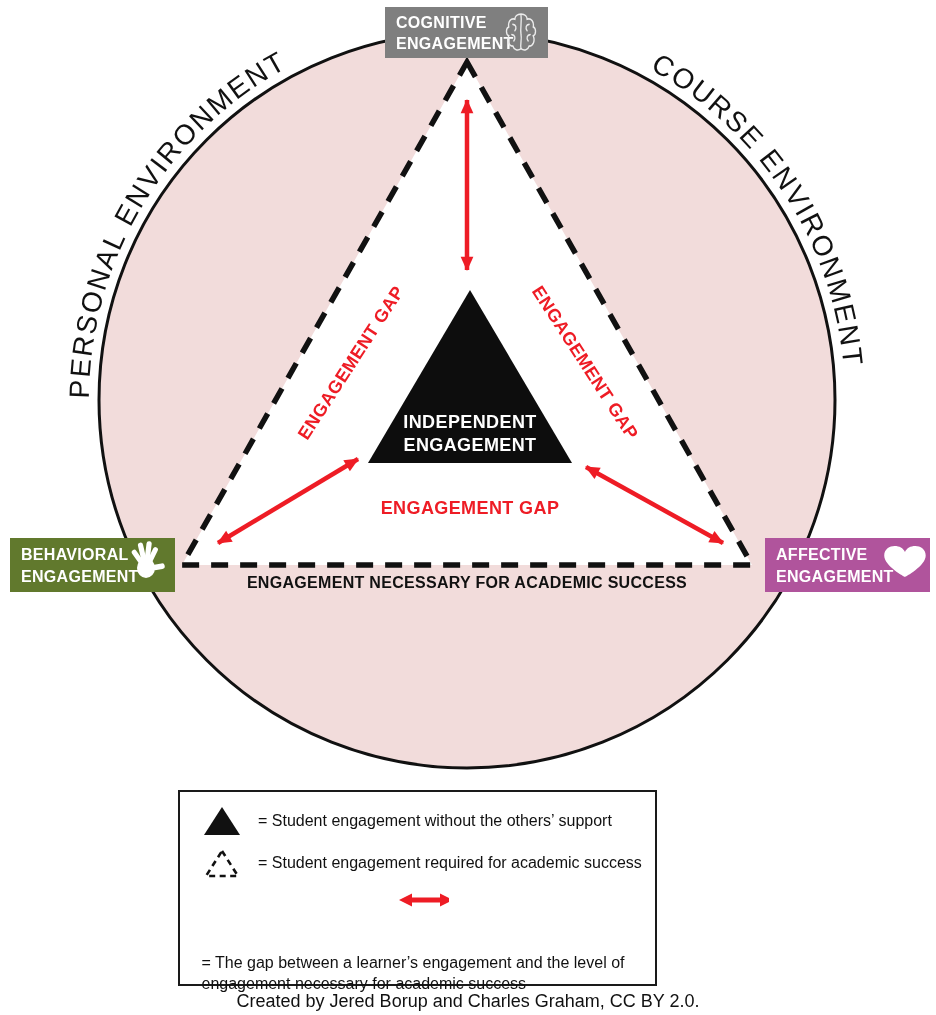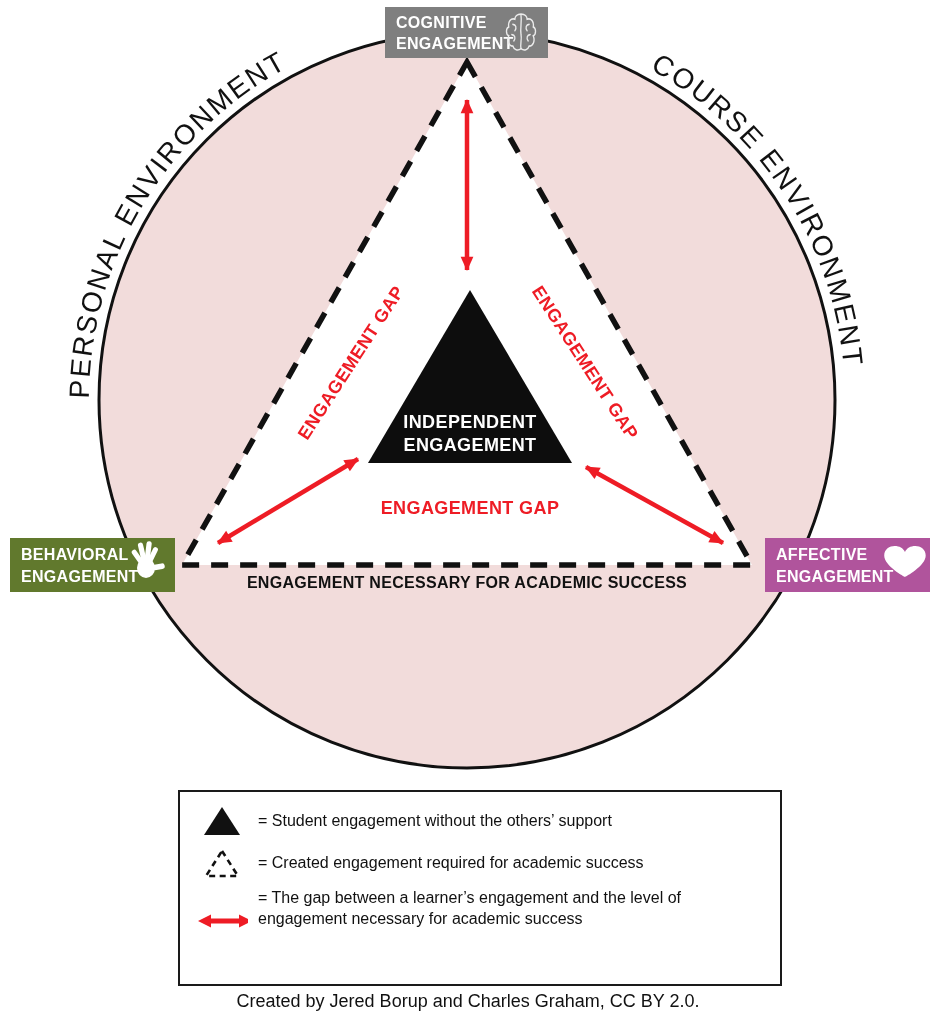--- a/index.html
+++ b/index.html
@@ -7,25 +7,25 @@
            font-family:"Liberation Sans", sans-serif; overflow:hidden; }
   svg { display:block; }
   .diagram { position:absolute; left:0; top:0; }
 
   .env-text  { font-size:28px; letter-spacing:2px; fill:#111; }
   .node-label{ font-size:16px; font-weight:bold; letter-spacing:.3px; }
   .gap-text  { font-size:18px; font-weight:bold; letter-spacing:.4px; }
   .indep-text{ font-size:18px; font-weight:bold; letter-spacing:.4px; }
   .baseline-text { font-size:16px; font-weight:bold; letter-spacing:.3px; }
 
-  .legend { position:absolute; left:178px; top:790px; width:604px; height:196px;
+  .legend { position:absolute; left:178px; top:790px; width:479px; height:196px;
             box-sizing:border-box; border:2px solid #1a1a1a; background:#fff;
             padding:12px 6px 8px 16px; display:flex; flex-direction:column; gap:9px; }
   .legend-row { display:flex; align-items:center; gap:10px; }
-  .legend-row.top-align { align-items:flex-end; }
+  .legend-row.top-align { align-items:center;flex-direction:column; }
   .licon { flex:0 0 52px; width:52px; display:flex; justify-content:center; }
   .ltext { font-size:16px; color:#111; line-height:1.3; white-space:nowrap; }
   .ltext.wrap { white-space:normal; max-width:442px; }
 
   .caption { position:absolute; left:0; top:991px; width:936px; text-align:center;
              font-size:18px; color:#111; }
 </style>
 </head>
 <body>
 
@@ -124,21 +124,21 @@
           </svg>
       </span>
       <span class="ltext">= Student engagement without the others’ support</span>
     </div>
     <div class="legend-row">
       <span class="licon">
         <svg width="40" height="32">
             <polygon points="20,4 36,29 4,29" fill="none" stroke="#111" stroke-width="2.6" stroke-dasharray="6 4.5"></polygon>
           </svg>
       </span>
-      <span class="ltext">= Created engagement required for academic success</span>
+      <span class="ltext">= Student engagement required for academic success</span>
     </div>
     <div class="legend-row top-align">
       <span class="licon" style="margin-top:3px">
         <svg width="58" height="18">
           <line x1="12" y1="9" x2="46" y2="9" stroke-width="5" stroke="#ee1c25"></line>
           <polygon points="2,9 15,2.5 15,15.5" fill="#ee1c25"></polygon>
           <polygon points="56,9 43,2.5 43,15.5" fill="#ee1c25"></polygon>
         </svg>
       </span>
       <span class="ltext wrap">= The gap between a learner’s engagement and the level of engagement necessary for academic success</span>

